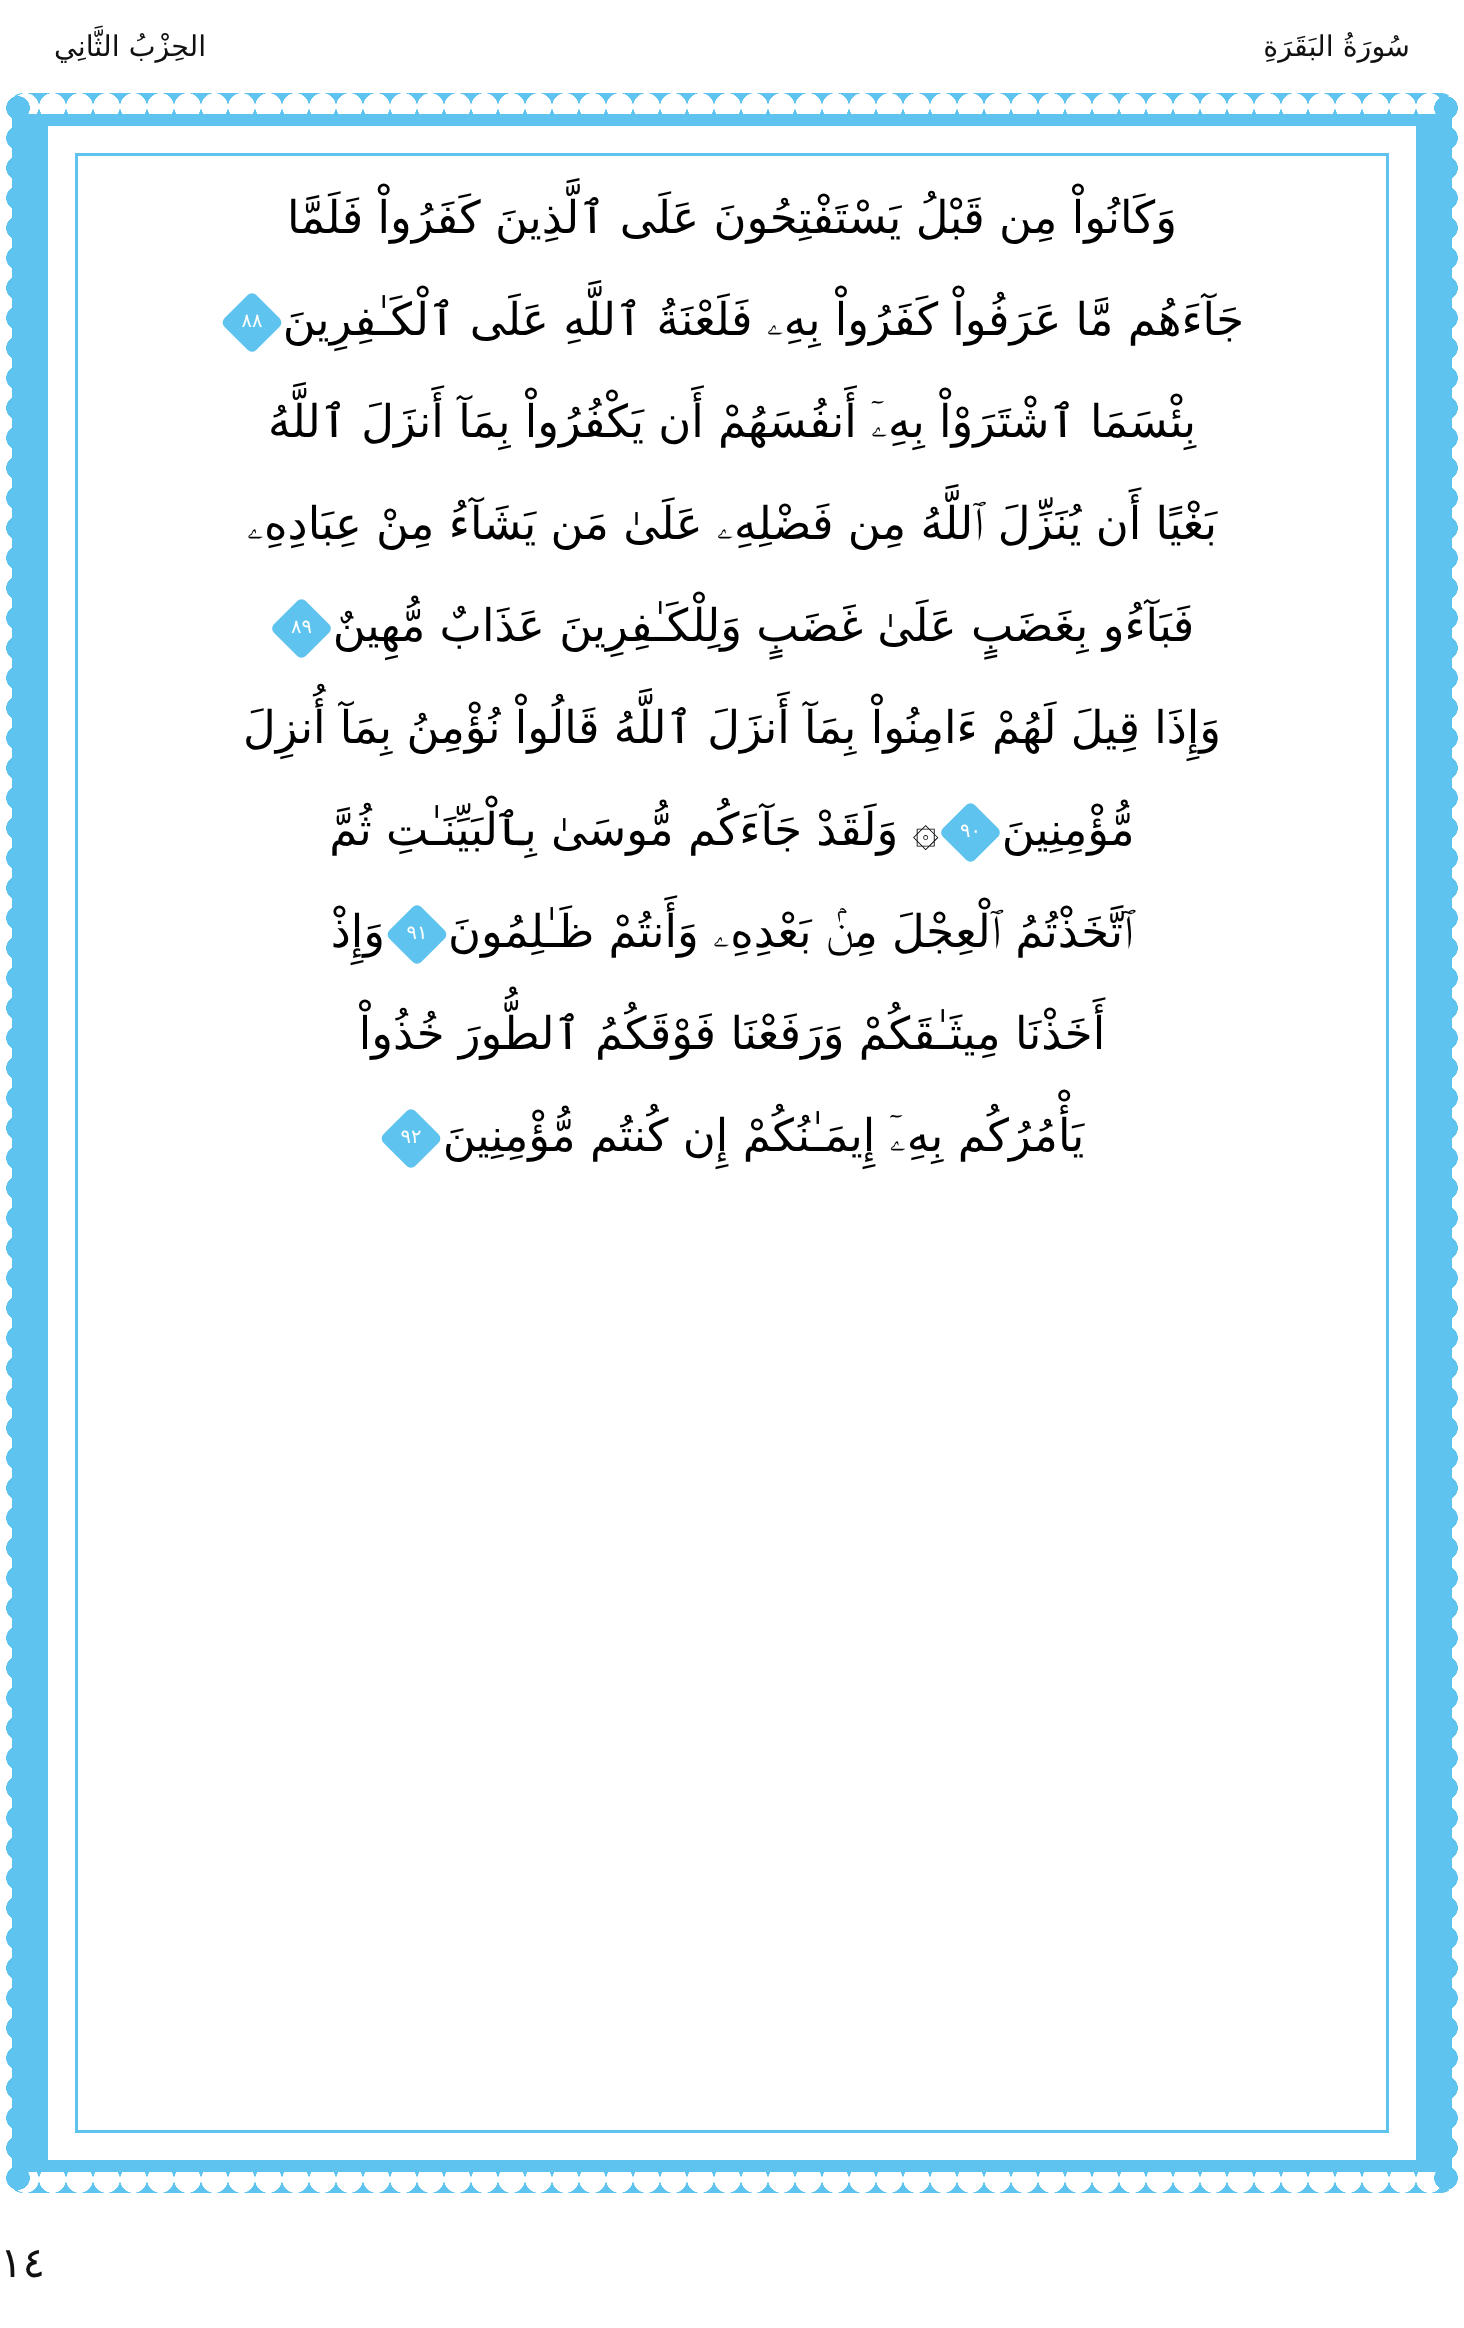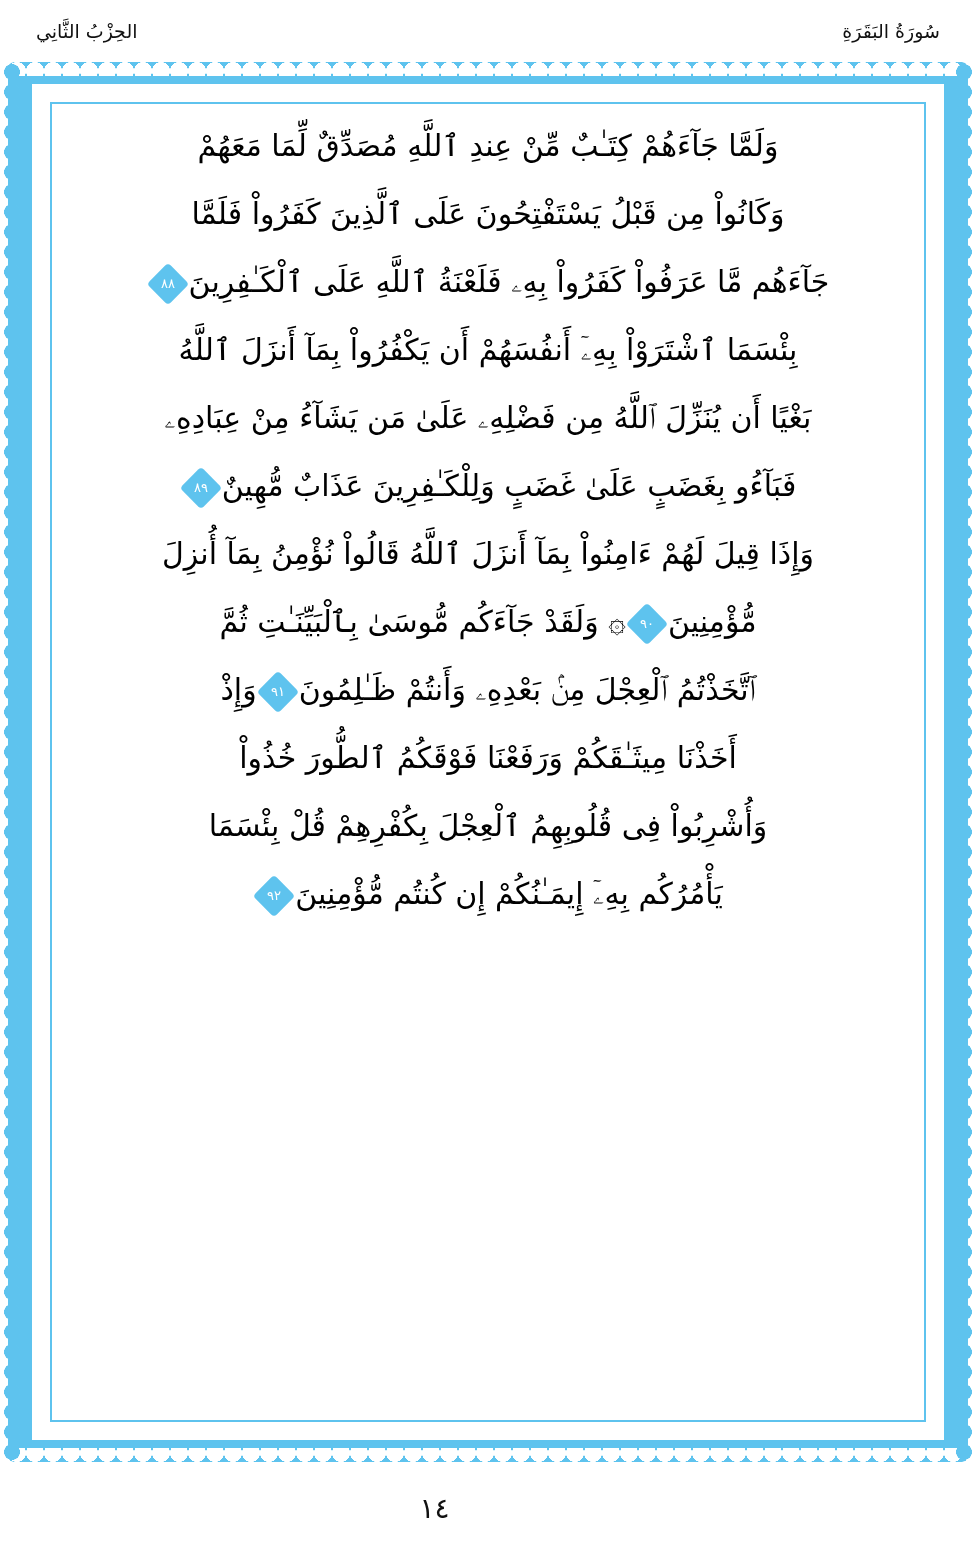--- a/index.html
+++ b/index.html
@@ -137,21 +137,20 @@
 
   
   .page-footer {
     position: absolute;
     bottom: 0;
     left: 0;
     width: 869px;
     height: 88px;
     display: flex;
     align-items: center;
-    justify-content: center;
   }
   .page-number {
     font-family: "DejaVu Sans", sans-serif;
     font-size: 28px;
     color: #111111;
   }
 </style>
 </head>
 <body>
 
@@ -162,29 +161,27 @@
 
 <div class="frame">
   <div class="frame-outer"></div>
   <div class="frame-scallop-left"></div>
   <div class="frame-scallop-right"></div>
   <div class="frame-inner-white"></div>
   <div class="frame-inner-line"></div>
 </div>
 
 <div class="quran-text" id="quran-text">
-    <div class="ayah-line"><span>وَلَمَّا جَآءَهُمْ كِتَـٰبٌ مِّنْ عِندِ ٱللَّهِ مُصَدِّقٌ لِّمَا مَعَهُمْ</span></div>
     <div class="ayah-line"><span>وَكَانُواْ مِن قَبْلُ يَسْتَفْتِحُونَ عَلَى ٱلَّذِينَ كَفَرُواْ فَلَمَّا</span></div>
     <div class="ayah-line"><span>جَآءَهُم مَّا عَرَفُواْ كَفَرُواْ بِهِۦ فَلَعْنَةُ ٱللَّهِ عَلَى ٱلْكَـٰفِرِينَ</span><span class="ayah-marker"><span>٨٨</span></span></div>
     <div class="ayah-line"><span>بِئْسَمَا ٱشْتَرَوْاْ بِهِۦٓ أَنفُسَهُمْ أَن يَكْفُرُواْ بِمَآ أَنزَلَ ٱللَّهُ</span></div>
     <div class="ayah-line"><span>بَغْيًا أَن يُنَزِّلَ ٱللَّهُ مِن فَضْلِهِۦ عَلَىٰ مَن يَشَآءُ مِنْ عِبَادِهِۦ</span></div>
     <div class="ayah-line"><span>فَبَآءُو بِغَضَبٍ عَلَىٰ غَضَبٍ وَلِلْكَـٰفِرِينَ عَذَابٌ مُّهِينٌ</span><span class="ayah-marker"><span>٨٩</span></span></div>
     <div class="ayah-line"><span>وَإِذَا قِيلَ لَهُمْ ءَامِنُواْ بِمَآ أَنزَلَ ٱللَّهُ قَالُواْ نُؤْمِنُ بِمَآ أُنزِلَ</span></div>
     <div class="ayah-line"><span>مُّؤْمِنِينَ</span><span class="ayah-marker"><span>٩٠</span></span><span>۞ وَلَقَدْ جَآءَكُم مُّوسَىٰ بِٱلْبَيِّنَـٰتِ ثُمَّ</span></div>
     <div class="ayah-line"><span>ٱتَّخَذْتُمُ ٱلْعِجْلَ مِنۢ بَعْدِهِۦ وَأَنتُمْ ظَـٰلِمُونَ</span><span class="ayah-marker"><span>٩١</span></span><span>وَإِذْ</span></div>
     <div class="ayah-line"><span>أَخَذْنَا مِيثَـٰقَكُمْ وَرَفَعْنَا فَوْقَكُمُ ٱلطُّورَ خُذُواْ</span></div>
-    <div class="ayah-line"><span>وَأُشْرِبُواْ فِى قُلُوبِهِمُ ٱلْعِجْلَ بِكُفْرِهِمْ قُلْ بِئْسَمَا</span></div>
     <div class="ayah-line"><span>يَأْمُرُكُم بِهِۦٓ إِيمَـٰنُكُمْ إِن كُنتُم مُّؤْمِنِينَ</span><span class="ayah-marker"><span>٩٢</span></span></div>
   </div>
 
 <div class="page-footer">
   <div class="page-number">١٤</div>
 </div>
 
 </body></html>

